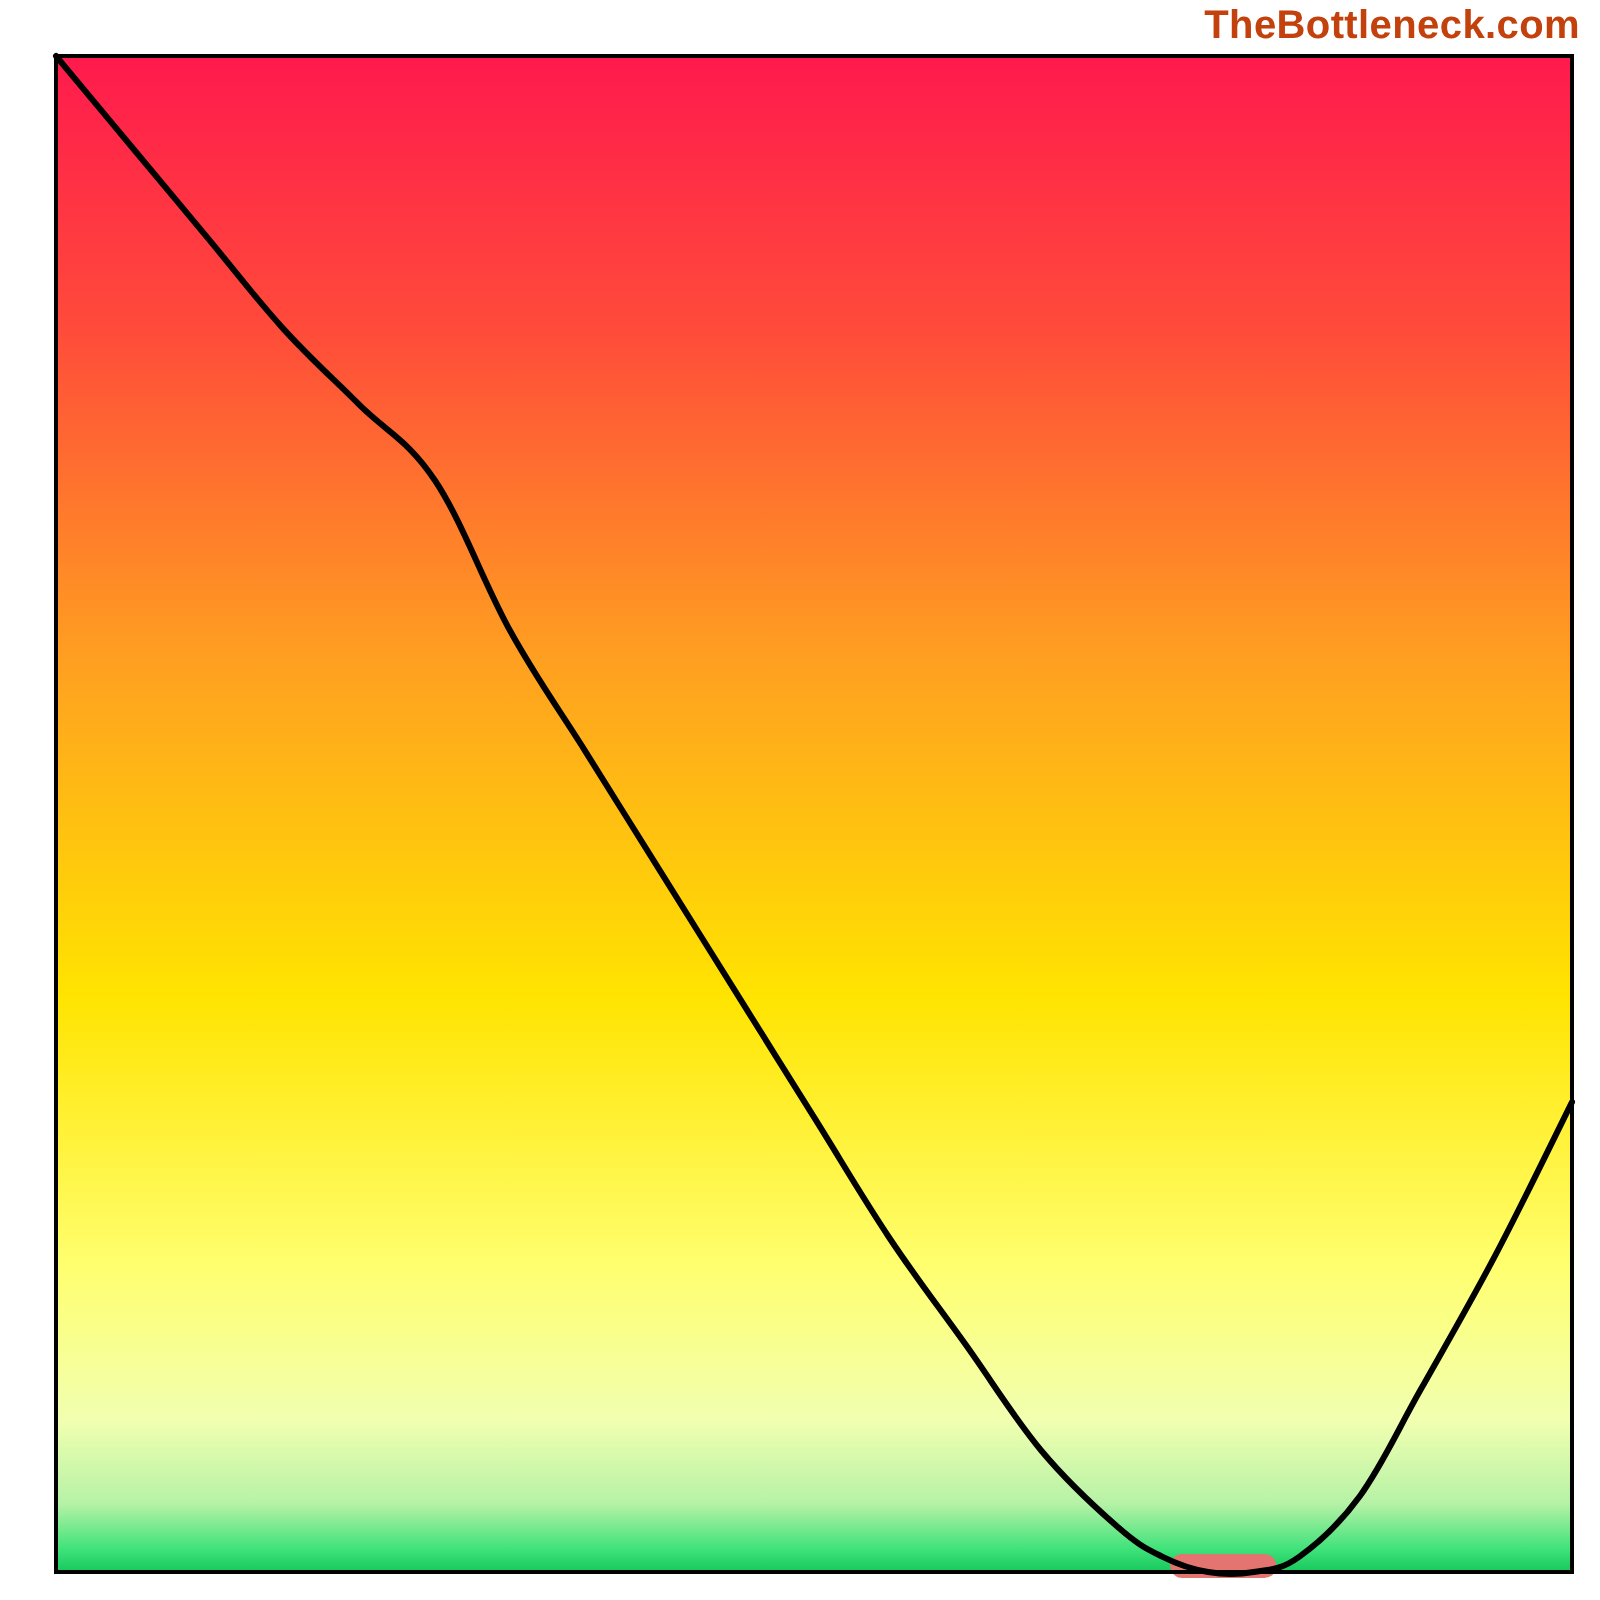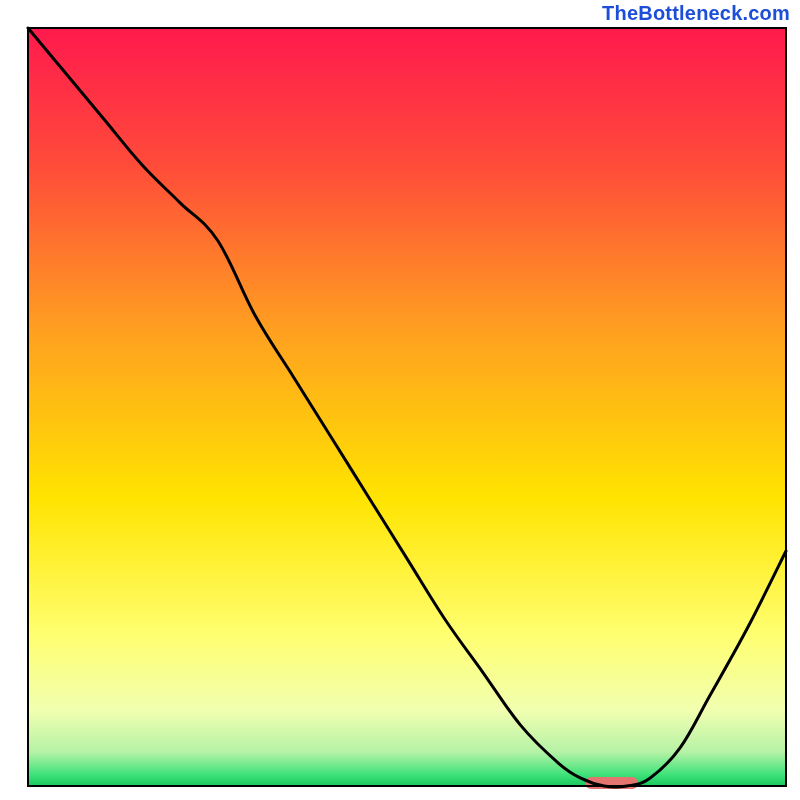--- a/index.html
+++ b/index.html
@@ -13,21 +13,21 @@
   }
   .stage {
     position: relative;
     width: 800px;
     height: 800px;
   }
   .watermark {
     position: absolute;
     top: 2px;
     right: 10px;
-    color: #1d4ed8;
+    color: #c2410c;
     font-size: 20px;
     font-weight: 600;
     letter-spacing: 0.2px;
     user-select: none;
   }
   svg {
     display: block;
   }
 </style>
 </head>

